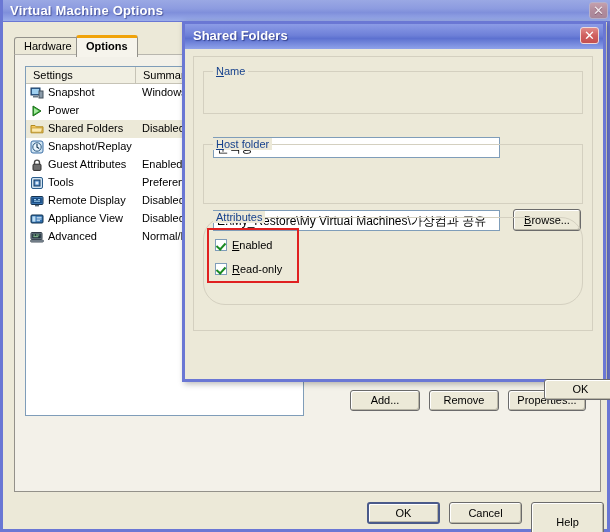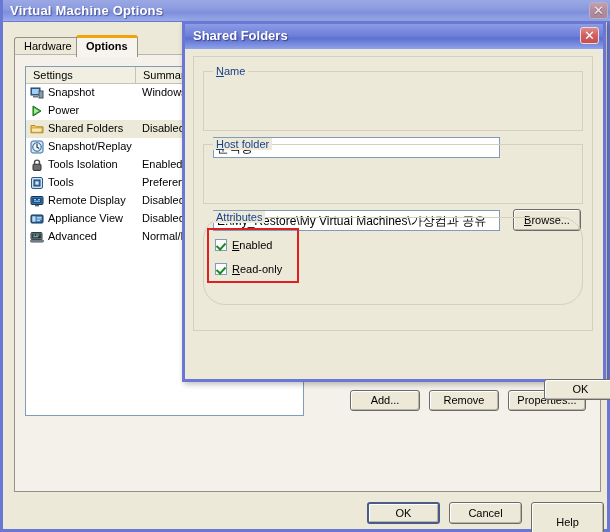--- a/index.html
+++ b/index.html
@@ -243,21 +243,21 @@
     position: absolute;
     top: -7px; left: 9px;
     background: #ece9d8;
     padding: 0 3px;
     font-size: 11px;
     color: #16418c;
   }
   .group-legend u { text-decoration: underline; }
 
   #outer-group { left: 8px; top: 7px; width: 400px; height: 275px; }
-  #group-name  { left: 18px; top: 22px; width: 380px; height: 60px; }
+  #group-name  { left: 18px; top: 22px; width: 380px; height: 43px; }
   #group-host  { left: 18px; top: 95px; width: 380px; height: 60px; }
   #group-attrs { left: 18px; top: 168px; width: 380px; height: 88px; border-radius: 22px; }
 
   .textbox {
     position: absolute;
     box-sizing: border-box;
     background: #ffffff;
     border: 1px solid #7f9db9;
     font-size: 12px;
     font-family: "Liberation Sans", sans-serif;
@@ -385,21 +385,21 @@
       <span class="row-summary"></span>
     </div>
 
     <div class="list-row">
       <span class="row-icon">
         <svg class="svgicon" width="14" height="14" viewBox="0 0 14 14">
             <path d="M4.5 6.5V4.6a2.5 2.5 0 0 1 5 0v1.9" fill="none" stroke="#4a4a4a" stroke-width="1.4"></path>
             <rect x="3" y="6.2" width="8" height="6.2" rx="1" fill="#6e6e6e" stroke="#2e2e2e"></rect>
           </svg>
       </span>
-      <span class="row-label">Tools Isolation</span>
+      <span class="row-label">Guest Attributes</span>
       <span class="row-summary">Enabled,</span>
     </div>
 
     <div class="list-row">
       <span class="row-icon">
         <svg class="svgicon" width="14" height="14" viewBox="0 0 14 14">
             <rect x="1.5" y="1.5" width="11" height="11" rx="1.5" fill="#cfe3f2" stroke="#2b5d8c"></rect>
             <rect x="4" y="4" width="6" height="6" fill="#4a86c6" stroke="#1c3f63"></rect>
             <rect x="5.5" y="5.5" width="3" height="3" fill="#dceaf7"></rect>
           </svg>

